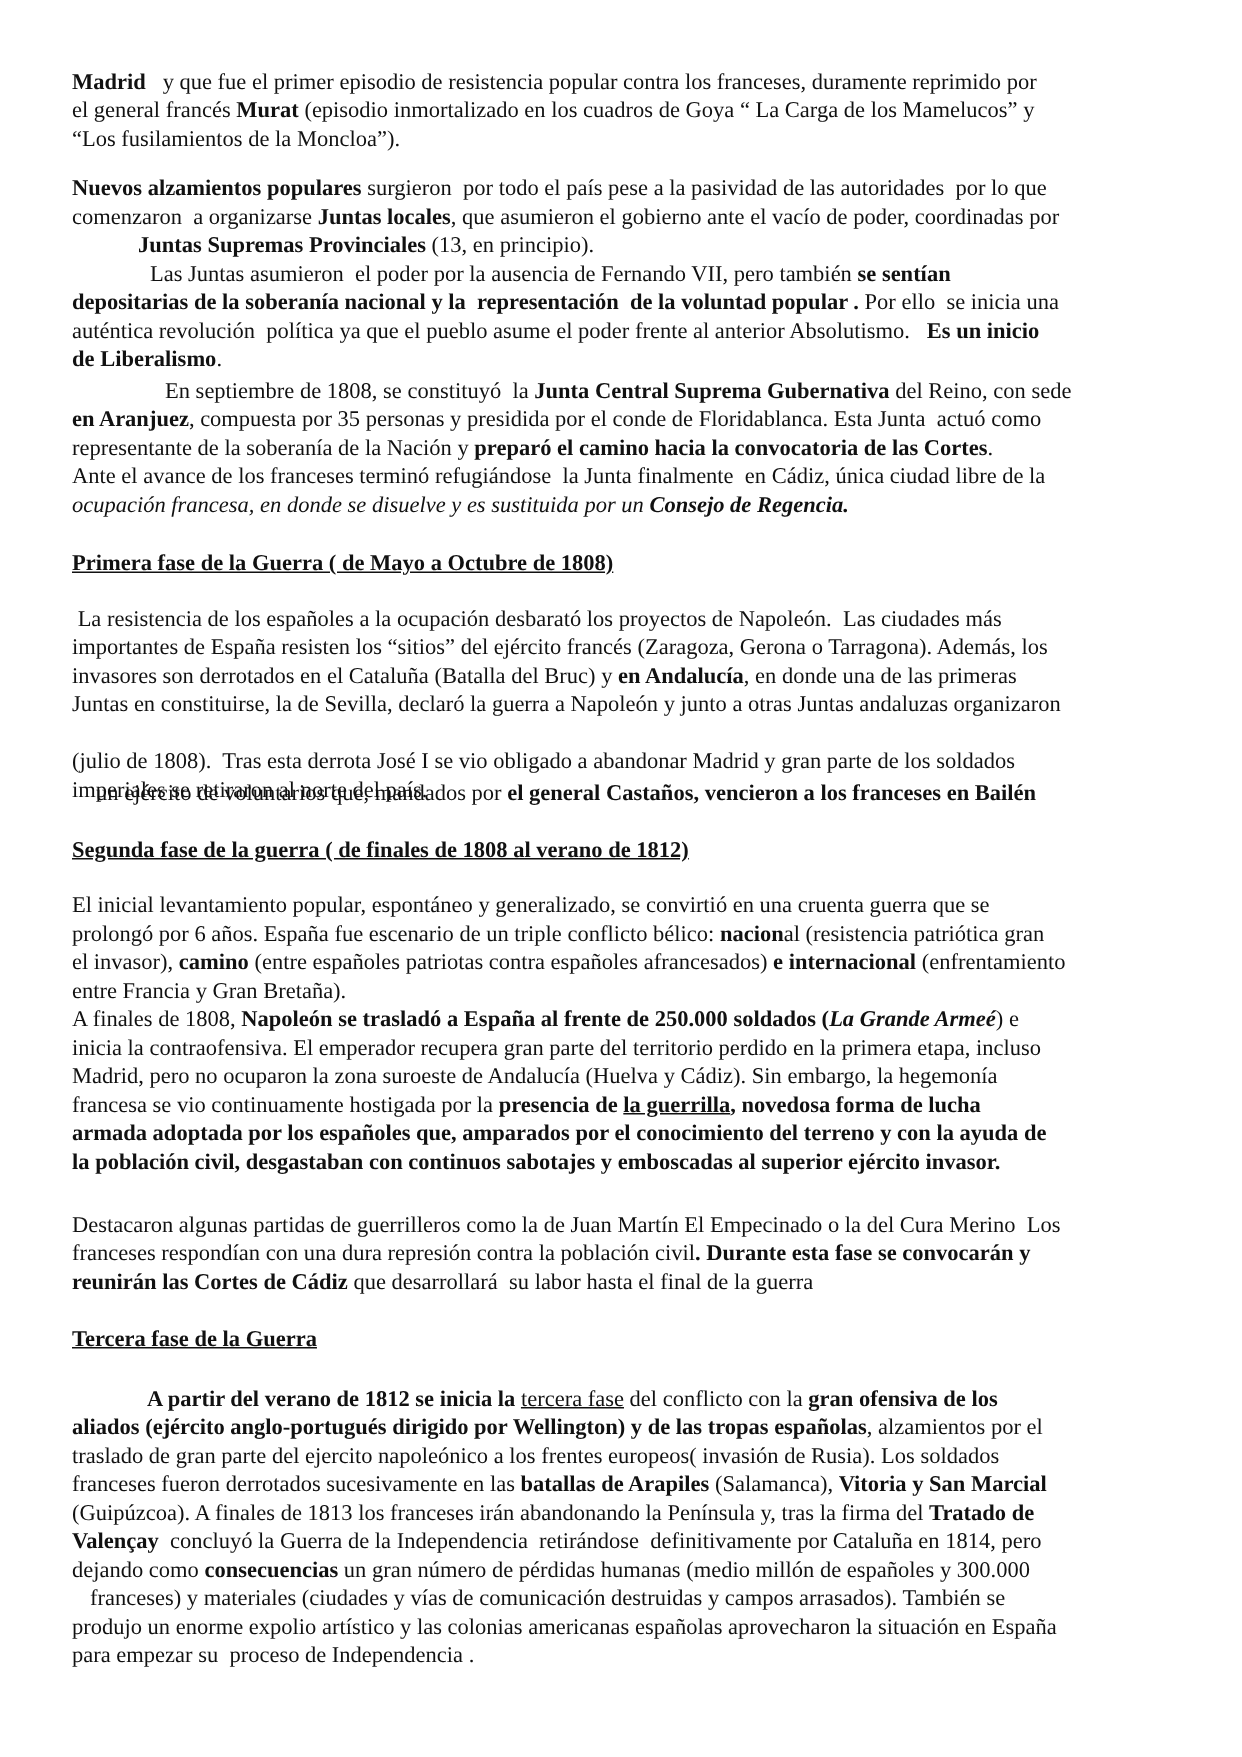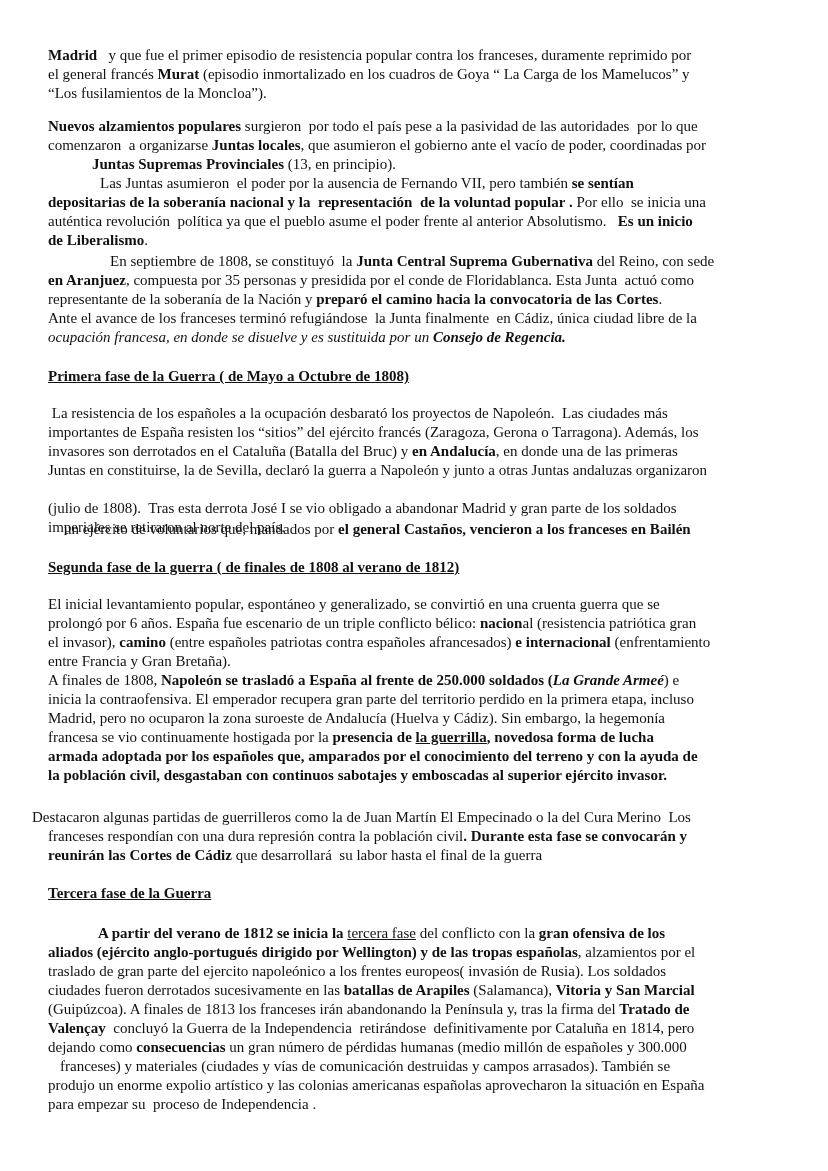--- a/index.html
+++ b/index.html
@@ -43,27 +43,27 @@
     <div class="line" style="top: 595px; left: 48px;"><span>El inicial levantamiento popular, espontáneo y generalizado, se convirtió en una cruenta guerra que se</span></div>
     <div class="line" style="top: 614px; left: 48px;"><span>prolongó por 6 años. España fue escenario de un triple conflicto bélico: </span><span class="b">nacion</span><span>al (resistencia patriótica gran</span></div>
     <div class="line" style="top: 633px; left: 48px;"><span>el invasor), </span><span class="b">camino</span><span> (entre españoles patriotas contra españoles afrancesados) </span><span class="b">e internacional</span><span> (enfrentamiento</span></div>
     <div class="line" style="top: 652px; left: 48px;"><span>entre Francia y Gran Bretaña).</span></div>
     <div class="line" style="top: 671px; left: 48px;"><span>A finales de 1808, </span><span class="b">Napoleón se trasladó a España al frente de 250.000 soldados (</span><span class="b i">La Grande Armeé</span><span>) e</span></div>
     <div class="line" style="top: 690px; left: 48px;"><span>inicia la contraofensiva. El emperador recupera gran parte del territorio perdido en la primera etapa, incluso</span></div>
     <div class="line" style="top: 709px; left: 48px;"><span>Madrid, pero no ocuparon la zona suroeste de Andalucía (Huelva y Cádiz). Sin embargo, la hegemonía</span></div>
     <div class="line" style="top: 728px; left: 48px;"><span>francesa se vio continuamente hostigada por la </span><span class="b">presencia de </span><span class="h">la guerrilla</span><span class="b">, novedosa forma de lucha</span></div>
     <div class="line" style="top: 747px; left: 48px;"><span class="b">armada adoptada por los españoles que, amparados por el conocimiento del terreno y con la ayuda de</span></div>
     <div class="line" style="top: 766px; left: 48px;"><span class="b">la población civil, desgastaban con continuos sabotajes y emboscadas al superior ejército invasor.</span></div>
-    <div class="line" style="top: 808px; left: 32px;"><span>Destacaron algunas partidas de guerrilleros como la de Juan Martín El Empecinado o la del Cura Merino  Los</span></div>
+    <div class="line" style="top: 808px; left: 48px;"><span>Destacaron algunas partidas de guerrilleros como la de Juan Martín El Empecinado o la del Cura Merino  Los</span></div>
     <div class="line" style="top: 827px; left: 48px;"><span>franceses respondían con una dura represión contra la población civil</span><span class="b">. Durante esta fase se convocarán y</span></div>
     <div class="line" style="top: 846px; left: 48px;"><span class="b">reunirán las Cortes de Cádiz</span><span> que desarrollará  su labor hasta el final de la guerra</span></div>
     <div class="line" style="top: 884px; left: 48px;"><span class="h">Tercera fase de la Guerra</span></div>
     <div class="line" style="top: 924px; left: 98px;"><span class="b">A partir del verano de 1812 se inicia la </span><span class="u">tercera fase</span><span> del conflicto con la </span><span class="b">gran ofensiva de los</span></div>
     <div class="line" style="top: 943px; left: 48px;"><span class="b">aliados (ejército anglo-portugués dirigido por Wellington) y de las tropas españolas</span><span>, alzamientos por el</span></div>
     <div class="line" style="top: 962px; left: 48px;"><span>traslado de gran parte del ejercito napoleónico a los frentes europeos( invasión de Rusia). Los soldados</span></div>
-    <div class="line" style="top: 981px; left: 48px;"><span>ciudades fueron derrotados sucesivamente en las </span><span class="b">batallas de Arapiles</span><span> (Salamanca), </span><span class="b">Vitoria y San Marcial</span></div>
+    <div class="line" style="top: 981px; left: 48px;"><span>franceses fueron derrotados sucesivamente en las </span><span class="b">batallas de Arapiles</span><span> (Salamanca), </span><span class="b">Vitoria y San Marcial</span></div>
     <div class="line" style="top: 1000px; left: 48px;"><span>(Guipúzcoa). A finales de 1813 los franceses irán abandonando la Península y, tras la firma del </span><span class="b">Tratado de</span></div>
     <div class="line" style="top: 1019px; left: 48px;"><span class="b">Valençay</span><span>  concluyó la Guerra de la Independencia  retirándose  definitivamente por Cataluña en 1814, pero</span></div>
     <div class="line" style="top: 1038px; left: 48px;"><span>dejando como </span><span class="b">consecuencias</span><span> un gran número de pérdidas humanas (medio millón de españoles y 300.000</span></div>
     <div class="line" style="top: 1057px; left: 48px; margin-left: 12px;"><span>franceses) y materiales (ciudades y vías de comunicación destruidas y campos arrasados). También se</span></div>
     <div class="line" style="top: 1076px; left: 48px;"><span>produjo un enorme expolio artístico y las colonias americanas españolas aprovecharon la situación en España</span></div>
     <div class="line" style="top: 1095px; left: 48px;"><span>para empezar su  proceso de Independencia .</span></div>
   </div>
 
 </body></html>

